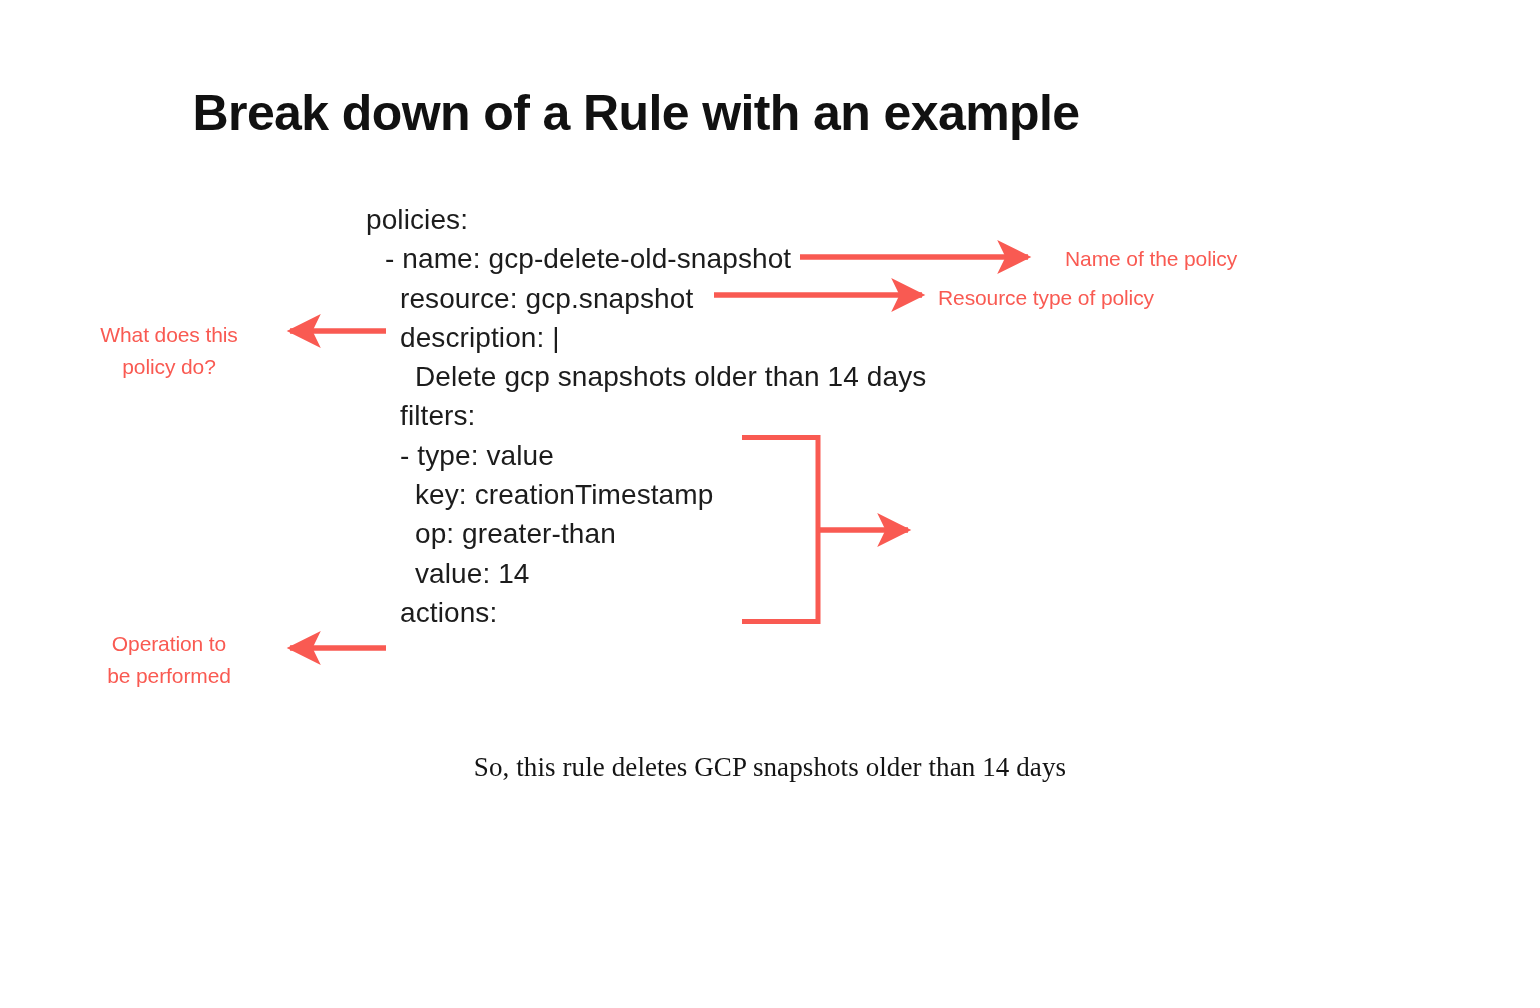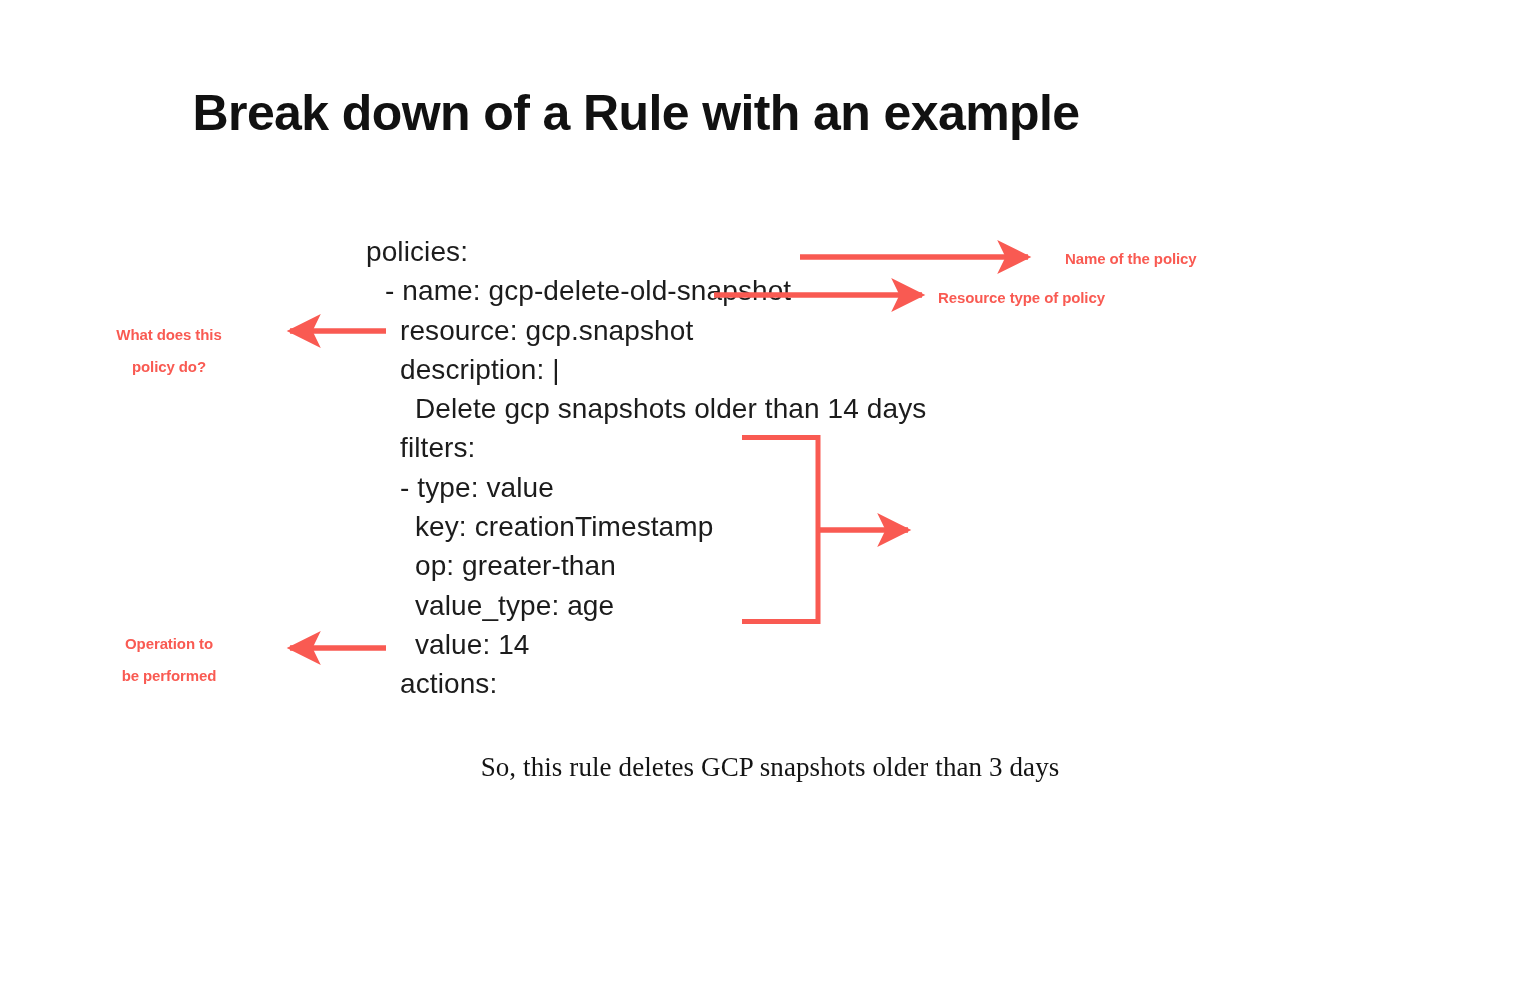--- a/index.html
+++ b/index.html
@@ -45,31 +45,31 @@
   .yline {
     height: 39.3px;
     line-height: 39.3px;
     font-family: "Liberation Sans", sans-serif;
     font-size: 28px;
     font-weight: 300;
     color: #1c1c1c;
     white-space: pre;
     letter-spacing: 0.1px;
   }
-  .ind0 { padding-left: 0px; margin-top: 32px; }
+  .ind0 { padding-left: 0px; }
   .ind1 { padding-left: 19px; }
   .ind2 { padding-left: 34px; }
   .ind3 { padding-left: 49px; }
 
   
   .redlabel {
     position: absolute;
     font-family: "Liberation Sans", sans-serif;
-    font-size: 15px;
-    font-weight: 700;
+    font-size: 21px;
+    font-weight: 400;
     color: #F95A52;
     letter-spacing: -0.1px;
     line-height: 32px;
     white-space: pre-line;
   }
   #lbl-name      { left: 1065px; top: 243px; }
   #lbl-resource  { left: 938px;  top: 282px; }
   #lbl-what      { left: 60px;   top: 319px; width: 218px; text-align: center; }
   #lbl-filters   { left: 965px;  top: 518px; }
   #lbl-operation { left: 60px;   top: 628px; width: 218px; text-align: center; }
@@ -109,21 +109,20 @@
   <div id="yaml">
     <div class="yline ind0">policies:</div>
     <div class="yline ind1">- name: gcp-delete-old-snapshot</div>
     <div class="yline ind2">resource: gcp.snapshot</div>
     <div class="yline ind2">description: |</div>
     <div class="yline ind3">Delete gcp snapshots older than 14 days</div>
     <div class="yline ind2">filters:</div>
     <div class="yline ind2">- type: value</div>
     <div class="yline ind3">key: creationTimestamp</div>
     <div class="yline ind3">op: greater-than</div>
-    <div class="yline ind3">value_type: age</div>
     <div class="yline ind3">value: 14</div>
     <div class="yline ind2">actions:</div>
   </div>
 
   <svg id="arrows" viewBox="0 0 1540 1008">
     <defs>
       <marker id="arrowRight" markerWidth="7" markerHeight="7" refX="5.6" refY="3.5" orient="auto" markerUnits="strokeWidth">
         <path d="M0,0.4 L6.2,3.5 L0,6.6 L1.5,3.5 Z" fill="#F95A52"></path>
       </marker>
       <marker id="arrowLeft" markerWidth="7" markerHeight="7" refX="5.6" refY="3.5" orient="auto" markerUnits="strokeWidth">
@@ -148,15 +147,15 @@
 
   <div class="redlabel" id="lbl-resource">Resource type of policy</div>
 
   <div class="redlabel" id="lbl-what">What does this
 policy do?</div>
 
 
   <div class="redlabel" id="lbl-operation">Operation to
 be performed</div>
 
-  <div id="caption">So, this rule deletes GCP snapshots older than 3 days</div>
+  <div id="caption">So, this rule deletes GCP snapshots older than 14 days</div>
 
 </div>
 
 </body></html>

